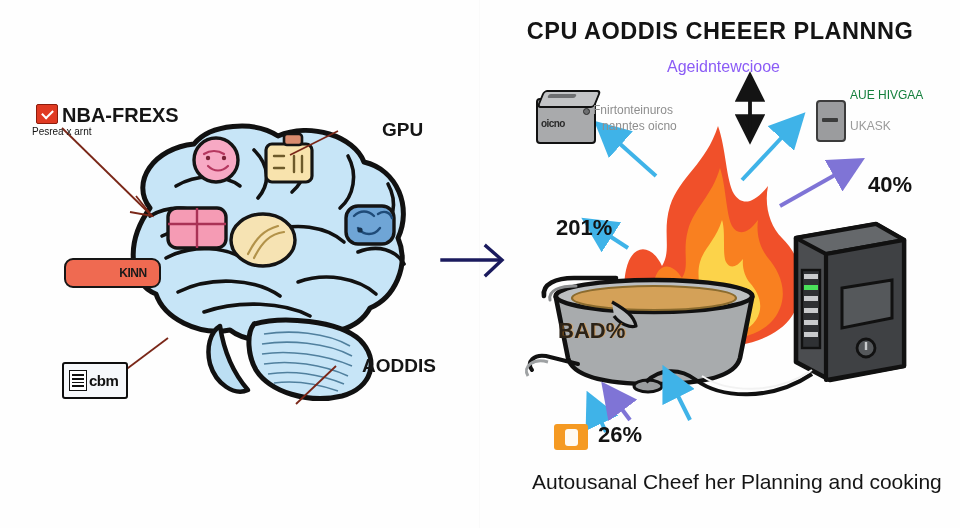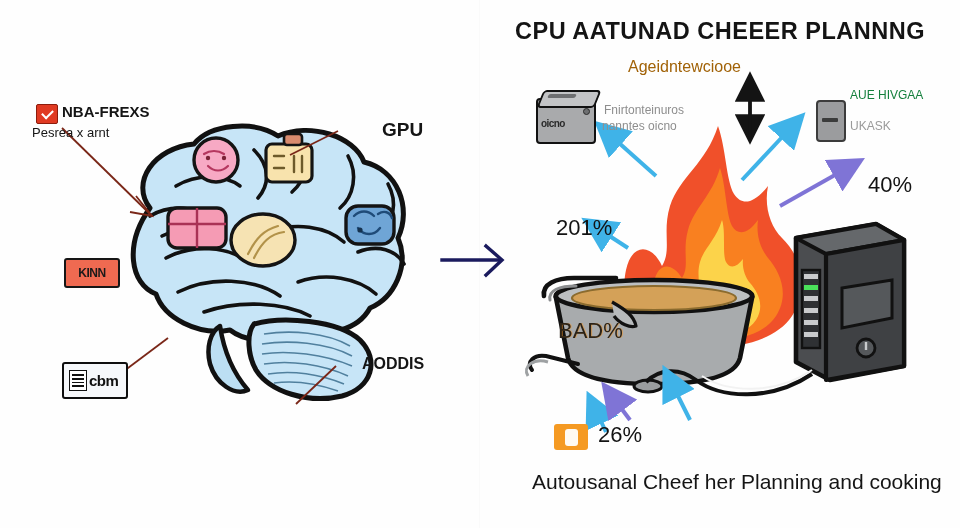--- a/index.html
+++ b/index.html
@@ -14,21 +14,21 @@
     position:absolute;width:100%;text-align:center;
     font-family:"Liberation Sans",sans-serif;
     font-weight:bold;font-size:24px;letter-spacing:.5px;color:#141414;
     white-space:nowrap;
   }
   .title-left{top:18px;left:4px;}
   .title-right{top:18px;left:0;font-size:23.5px;}
 
   .subtitle{
     position:absolute;font-family:"Liberation Sans",sans-serif;
-    font-size:16px;color:#a16207;white-space:nowrap;
+    font-size:16px;color:#8b5cf6;white-space:nowrap;margin-left:39px;
   }
 
   .caption{
     position:absolute;font-family:"Liberation Sans",sans-serif;
     font-size:21px;color:#151515;white-space:nowrap;
   }
 
   .lbl{
     position:absolute;font-family:"Liberation Sans",sans-serif;
     color:#151515;white-space:nowrap;line-height:1.12;
@@ -61,23 +61,23 @@
     padding:1px 2px;box-sizing:border-box;
   }
   .doc-icon .lines i{display:block;height:1.6px;background:#111;}
   .doc-icon .dtxt{
     margin-left:2px;font-weight:bold;font-size:15px;color:#111;
     font-family:"Liberation Sans",sans-serif;letter-spacing:-.5px;
   }
 
   
   .brain-pill{
-    position:absolute;background:#ef6a51;border:2.4px solid #161616;border-radius:3px;
+    position:absolute;background:#ef6a51;border:2.4px solid #161616;border-radius:9px;
     display:flex;align-items:center;justify-content:center;
-    font-weight:bold;font-size:12px;color:#1a1a1a;letter-spacing:-.5px;
+    font-weight:bold;font-size:12px;color:#1a1a1a;letter-spacing:-.5px;padding-left:41px;
   }
 
   
   .appliance{
     position:absolute;width:60px;height:52px;
   }
   .appliance .body{
     position:absolute;left:0;top:8px;width:56px;height:42px;background:#a9aaac;
     border:2.6px solid #111;border-radius:4px;
   }
@@ -110,21 +110,21 @@
   .orange-chip{
     position:absolute;width:34px;height:26px;background:#f59a23;border-radius:3px;
     display:flex;align-items:center;justify-content:center;
   }
   .orange-chip:after{
     content:"";width:13px;height:17px;background:#fffaf2;border-radius:3px;
   }
 
   .pct{
     position:absolute;font-family:"Liberation Sans",sans-serif;
-    font-weight:normal;font-size:22px;color:#131313;white-space:nowrap;
+    font-weight:bold;font-size:22px;color:#131313;white-space:nowrap;
   }
   .pct-warm{color:#2b2318;text-shadow:1px 0 0 rgba(240,150,40,.55);}
 
   .arrow-svg{position:absolute;left:0;top:0;width:960px;height:528px;pointer-events:none;}
 
   .stage-sep{position:absolute;left:479px;top:0;width:1px;height:528px;background:#fafafa;}
 </style>
 </head>
 <body>
 
@@ -215,51 +215,51 @@
         <path d="M120 374 L168 338"></path>
         <path d="M336 366 L296 404"></path>
       </g>
 
       <g stroke="#7a2718" stroke-width="1.8" fill="none">
         <path d="M136 196 L152 216 L130 212"></path>
       </g>
     </svg>
 
     <div class="check-icon" style="left:36px;top:104px;"></div>
-    <div class="lbl lbl-bold" style="left:62px;top:104px;font-size:15px;">NBA-FREXS</div>
-    <div class="lbl" style="left:32px;top:126px;font-size:13px;">Pesrea x arnt</div>
+    <div class="lbl lbl-bold" style="left:62px;top:104px;font-size:20px;">NBA-FREXS</div>
+    <div class="lbl" style="left:32px;top:126px;font-size:10px;">Pesrea x arnt</div>
 
     <div class="lbl lbl-bold" style="left:382px;top:119px;font-size:19px;">GPU</div>
 
     <div class="doc-icon" style="left:62px;top:362px;">
       <span class="lines">
         <i></i>
           <i></i>
           <i></i>
           <i></i>
       </span>
       <span class="dtxt">cbm</span>
     </div>
 
-    <div class="lbl lbl-bold" style="left:362px;top:355px;font-size:16px;">AODDIS</div>
+    <div class="lbl lbl-bold" style="left:362px;top:355px;font-size:19px;">AODDIS</div>
 
     <div class="brain-pill" style="left:64px;top:258px;width:52px;height:26px;">KINN</div>
 
   </div>
 
   <svg class="arrow-svg" viewBox="0 0 960 528">
     <g stroke="#1b1b5e" stroke-width="3.4" fill="none" stroke-linecap="square">
       <path d="M442 260 L500 260"></path>
       <path d="M486 246 L502 260 L486 275"></path>
     </g>
   </svg>
 
   <div class="panel panel-right">
 
-    <div class="title title-right">CPU AATUNAD CHEEER PLANNNG</div>
+    <div class="title title-right">CPU AODDIS CHEEER PLANNNG</div>
 
     <div class="subtitle" style="left:148px;top:58px;">Ageidntewciooe</div>
 
     <svg style="position:absolute;left:40px;top:120px;width:420px;height:290px;" viewBox="0 0 420 290">
 
       <path d="M198 6 C186 44 160 56 150 86 C142 112 152 130 142 146
                C132 124 112 122 106 150 C98 186 122 216 160 224
                C200 232 252 226 272 196 C292 166 280 136 262 118
                C250 106 244 86 248 66 C234 84 222 86 214 74 C206 60 206 28 198 6 Z" fill="#f0502a"></path>
 
@@ -337,21 +337,21 @@
       </g>
     </svg>
 
     <div class="appliance" style="left:56px;top:90px;">
       <div class="body"></div>
       <div class="topface"></div>
       <div class="slot"></div>
       <div class="knob"></div>
       <div class="gtext">oicno</div>
     </div>
-    <div class="lbl" style="left:124px;top:104px;font-size:12px;color:#8e8e8e;">Fnirtonteinuros</div>
+    <div class="lbl" style="left:113px;top:104px;font-size:12px;color:#8e8e8e;">Fnirtonteinuros</div>
     <div class="lbl" style="left:122px;top:120px;font-size:12px;color:#8e8e8e;">nanntes oicno</div>
 
     <div class="phone-chip" style="left:336px;top:100px;"></div>
     <div class="lbl" style="left:370px;top:89px;font-size:12px;color:#15803d;">AUE HIVGAA</div>
     <div class="lbl" style="left:370px;top:120px;font-size:12px;color:#9a9a9a;">UKASK</div>
 
     <div class="pct" style="left:76px;top:215px;">201%</div>
     <div class="pct pct-warm" style="left:78px;top:318px;">BAD%</div>
     <div class="pct" style="left:388px;top:172px;">40%</div>
 

